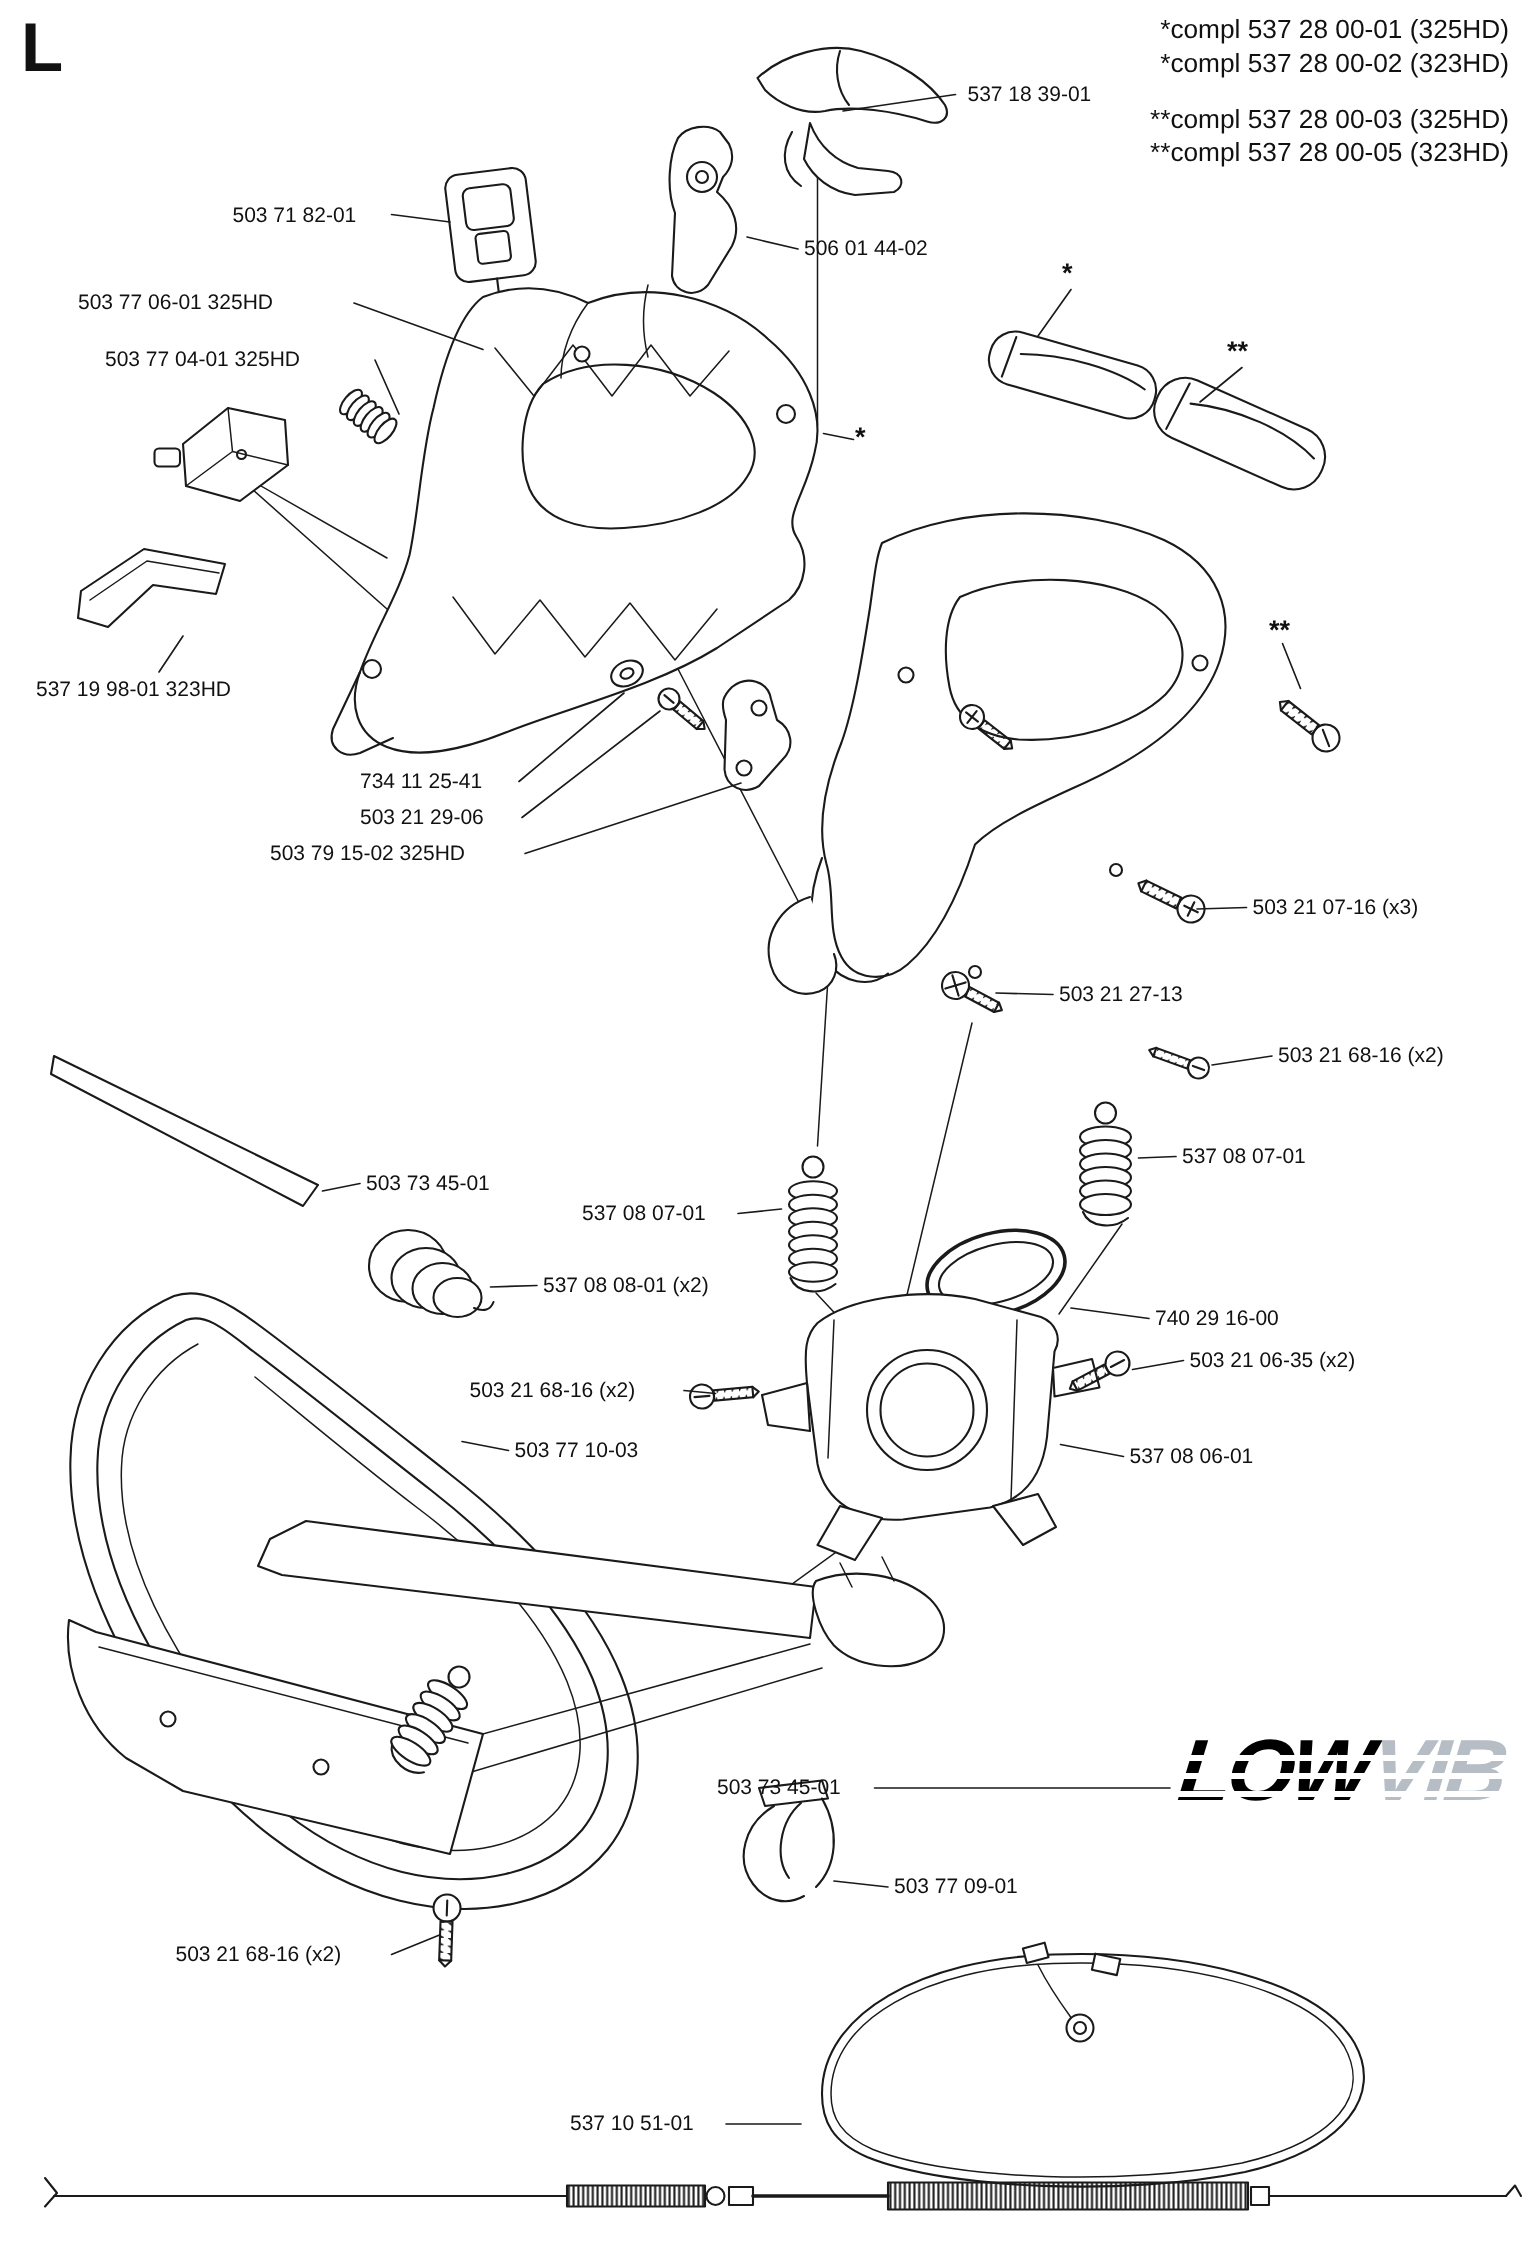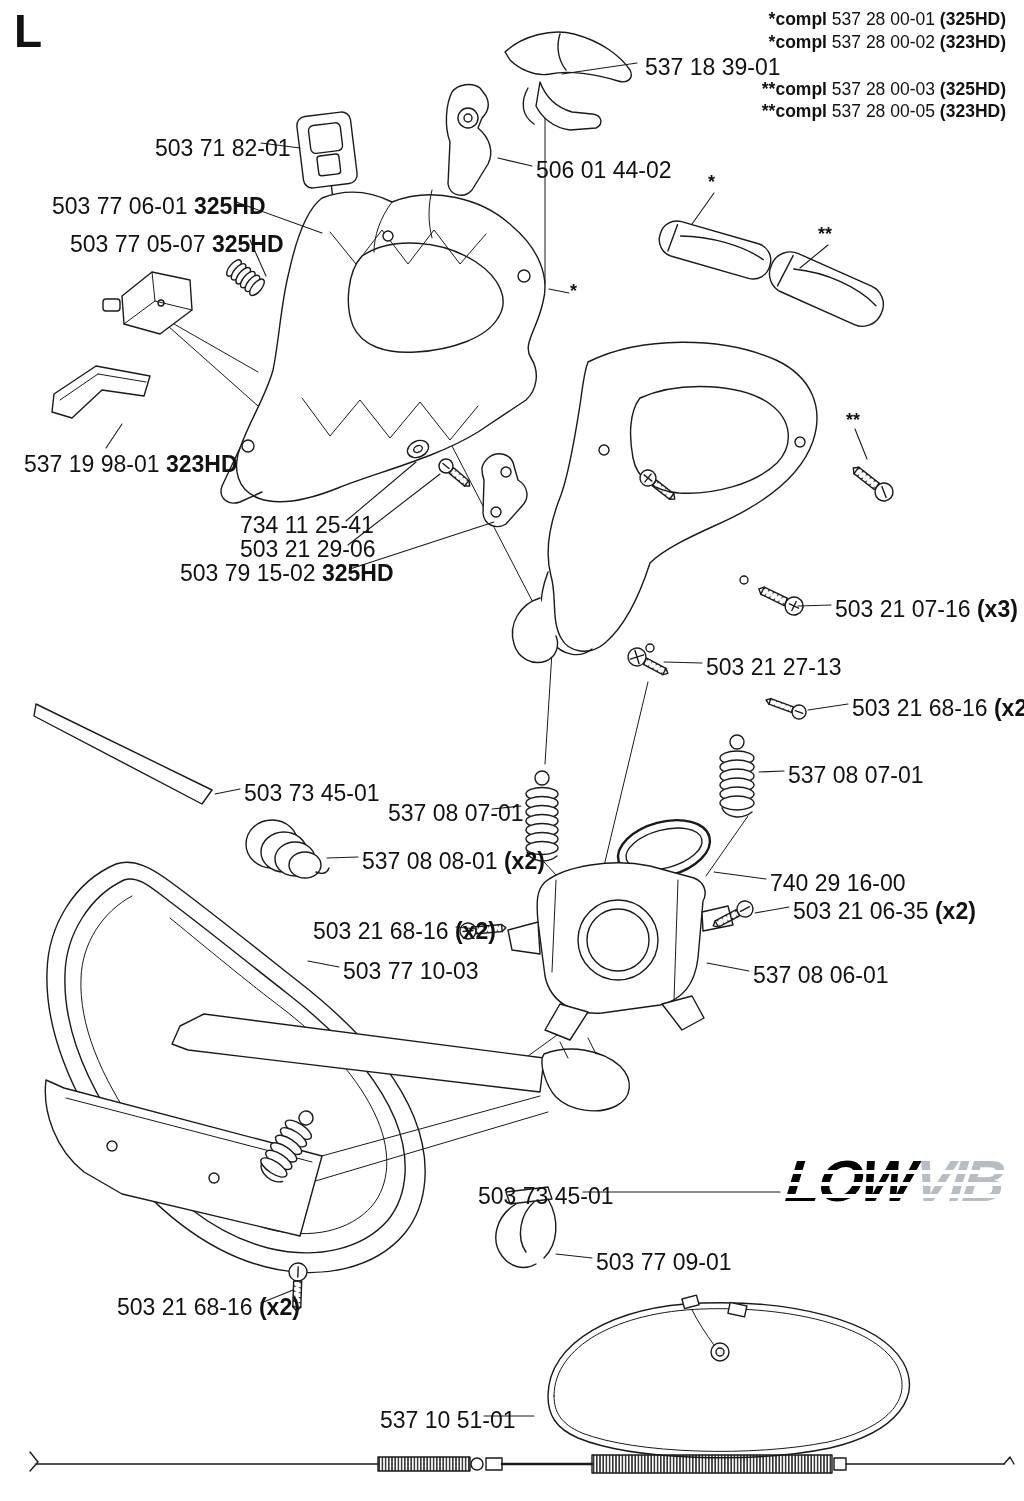--- a/index.html
+++ b/index.html
@@ -8,23 +8,23 @@
   .art *{stroke:#1a1a1a;stroke-width:1.4;fill:none;stroke-linecap:round;stroke-linejoin:round}
   .art .w{fill:#fff}
   .art .tw{fill:url(#thread)}
   .art .coil{fill:url(#coil)}
   .art .thin{stroke-width:1}
   .art .thick{stroke-width:2.4}
   .art g[data-name="leader-lines"] line{stroke-width:1.1}
   .art g[data-name="assembly-lines"] line{stroke-width:1}
   .section-letter{position:absolute;left:14px;top:4px;font-size:46px;font-weight:700}
   .notes{position:absolute;right:18px;top:8px;text-align:right;font-size:17.5px;line-height:1.3}
-  .b{font-weight:700}
-  .note.gap{margin-top:24px}
-  .lbl{position:absolute;font-size:23px;white-space:nowrap}
+  .b{font-weight:400}
+  .note.gap{margin-top:14px}
+  .lbl{position:absolute;font-size:14px;white-space:nowrap}
   .mk{position:absolute;font-size:18px;font-weight:700}
   .logo{position:absolute;left:786px;top:1152px;width:232px;height:60px;font-style:italic;font-weight:900;font-size:58px;letter-spacing:-3px;line-height:1;transform:skewX(-6deg)}
   .logo-low{color:#000}
   .logo-vib{color:#b7bdc4;margin-left:2px}
   .stripe{position:absolute;left:0;width:232px;height:3.5px;background:#fff}
 </style>
 </head>
 <body>
 
 <div class="page" data-name="parts-diagram-page">
@@ -348,21 +348,21 @@
     <div class="note" data-name="compl-note-1"><span class="b">*compl</span> <span>537 28 00-01</span> <span class="b">(325HD)</span></div>
     <div class="note" data-name="compl-note-2"><span class="b">*compl</span> <span>537 28 00-02</span> <span class="b">(323HD)</span></div>
     <div class="note gap" data-name="compl-note-3"><span class="b">**compl</span> <span>537 28 00-03</span> <span class="b">(325HD)</span></div>
     <div class="note" data-name="compl-note-4"><span class="b">**compl</span> <span>537 28 00-05</span> <span class="b">(323HD)</span></div>
   </div>
 
   <div class="lbl" data-name="part-label-537-18-39-01" style="left:645px;top:54px"><span>537 18 39-01</span><span class="b"></span></div>
   <div class="lbl" data-name="part-label-503-71-82-01" style="left:155px;top:135px"><span>503 71 82-01</span><span class="b"></span></div>
   <div class="lbl" data-name="part-label-506-01-44-02" style="left:536px;top:157px"><span>506 01 44-02</span><span class="b"></span></div>
   <div class="lbl" data-name="part-label-503-77-06-01" style="left:52px;top:193px"><span>503 77 06-01 </span><span class="b">325HD</span></div>
-  <div class="lbl" data-name="part-label-503-77-05-01" style="left:70px;top:231px"><span>503 77 05-07 </span><span class="b">325HD</span></div>
+  <div class="lbl" data-name="part-label-503-77-05-01" style="left:70px;top:231px"><span>503 77 04-01 </span><span class="b">325HD</span></div>
   <div class="lbl" data-name="part-label-537-19-78-01" style="left:24px;top:451px"><span>537 19 98-01 </span><span class="b">323HD</span></div>
   <div class="lbl" data-name="part-label-734-11-25-41" style="left:240px;top:512px"><span>734 11 25-41</span><span class="b"></span></div>
   <div class="lbl" data-name="part-label-503-21-29-06" style="left:240px;top:536px"><span>503 21 29-06</span><span class="b"></span></div>
   <div class="lbl" data-name="part-label-503-79-15-02" style="left:180px;top:560px"><span>503 79 15-02 </span><span class="b">325HD</span></div>
   <div class="lbl" data-name="part-label-503-21-07-16" style="left:835px;top:596px"><span>503 21 07-16 </span><span class="b">(x3)</span></div>
   <div class="lbl" data-name="part-label-503-21-27-13" style="left:706px;top:654px"><span>503 21 27-13</span><span class="b"></span></div>
   <div class="lbl" data-name="part-label-503-21-68-16-top" style="left:852px;top:695px"><span>503 21 68-16 </span><span class="b">(x2)</span></div>
   <div class="lbl" data-name="part-label-537-08-07-01-right" style="left:788px;top:762px"><span>537 08 07-01</span><span class="b"></span></div>
   <div class="lbl" data-name="part-label-503-73-45-01-top" style="left:244px;top:780px"><span>503 73 45-01</span><span class="b"></span></div>
   <div class="lbl" data-name="part-label-537-08-07-01-mid" style="left:388px;top:800px"><span>537 08 07-01</span><span class="b"></span></div>

